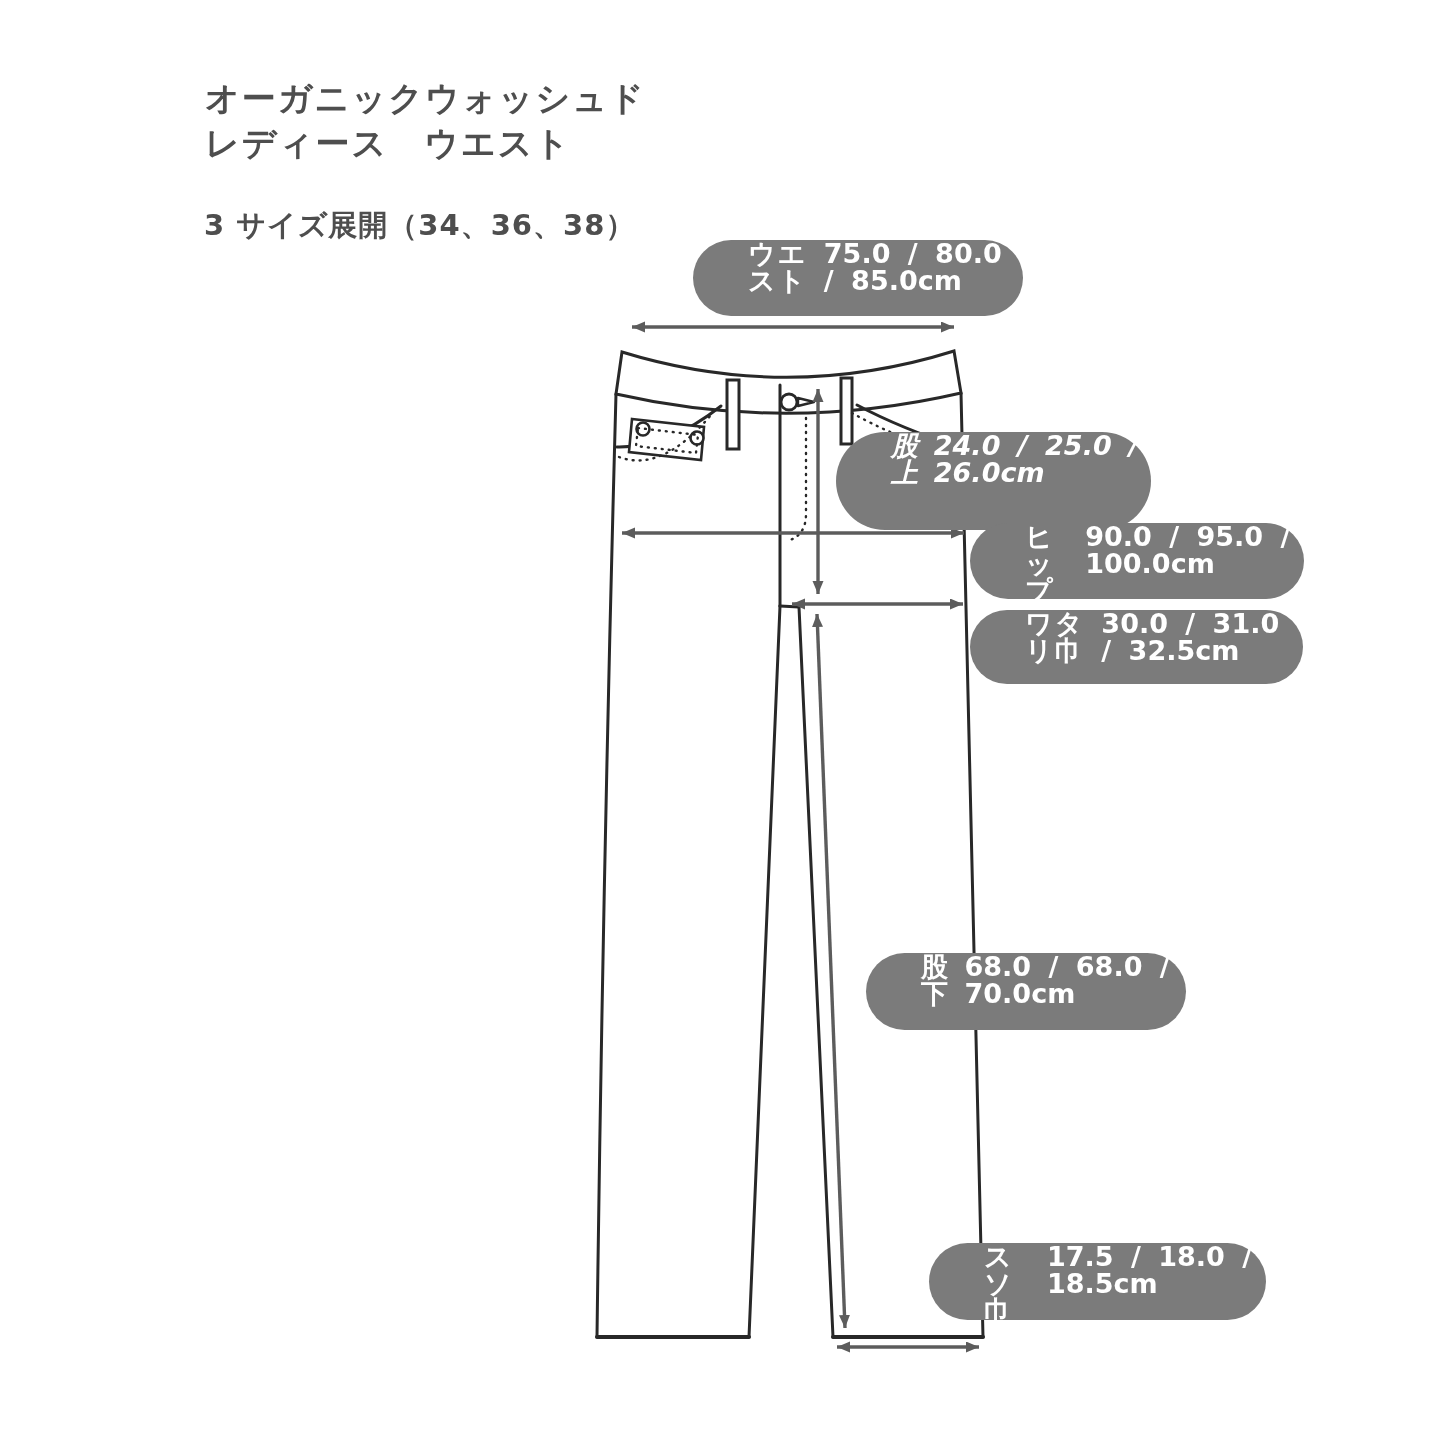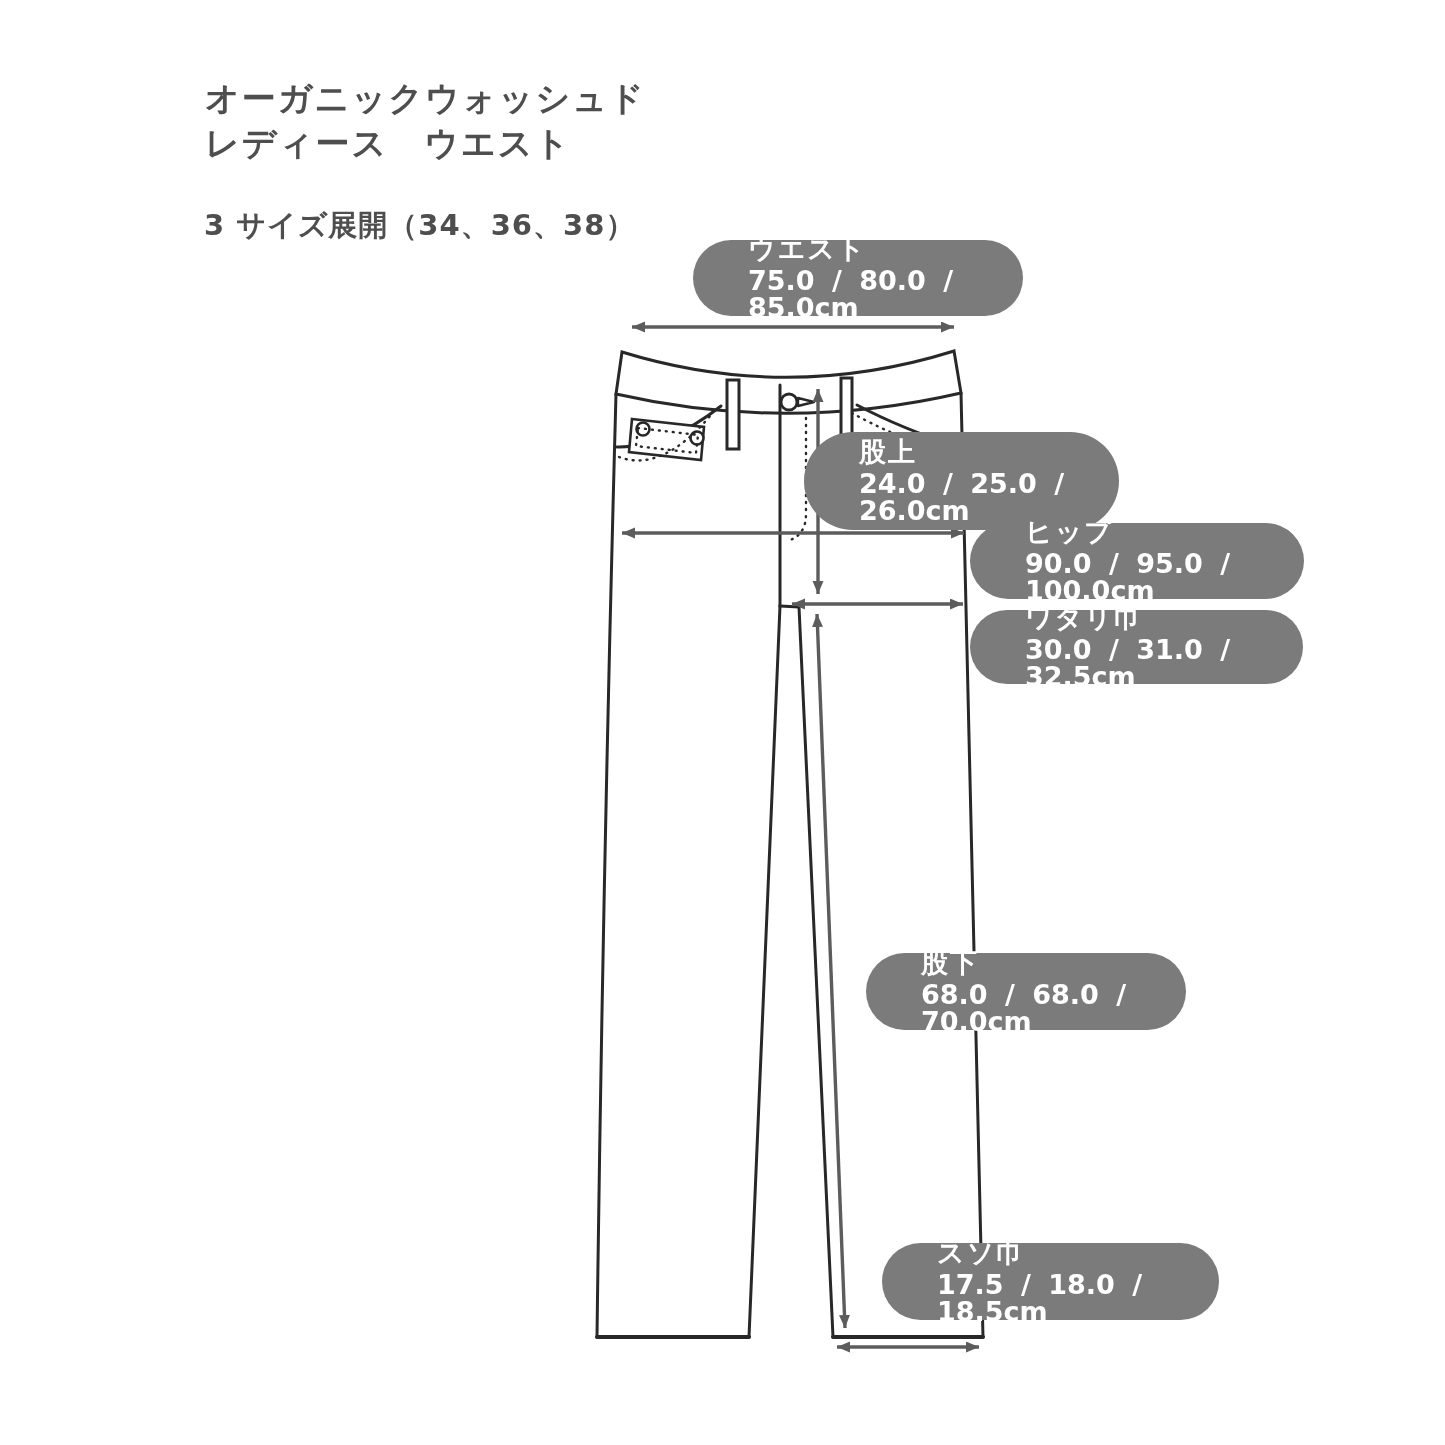--- a/index.html
+++ b/index.html
@@ -24,33 +24,33 @@
   }
   .note{
     position:absolute;left:201px;top:266px;width:440px;
     font-size:29px;font-weight:bold;color:var(--ink,#4e4e4e);
     line-height:38px;white-space:pre-line;
     padding-left:29px;text-indent:-29px;letter-spacing:1px;
   }
 
   .pill{
     position:absolute;background:var(--pill-bg,#7b7b7b);
-    border-radius:999px;display:flex;flex-direction:column;
+    border-radius:999px;display:flex;flex-direction:row;
     justify-content:center;gap:5px;padding-left:55px;box-sizing:border-box;
     color:var(--pill-text,#ffffff);
   }
   .pill .lbl{font-size:27px;font-weight:bold;letter-spacing:2px;line-height:1;}
   .pill .val{font-size:27px;font-weight:bold;word-spacing:8px;line-height:1;}
 
   .pill-waist {left:693px;top:240px;width:330px;height:76px;}
-  .pill-rise  {left:804px;top:432px;width:315px;height:98px;}
+  .pill-rise  {left:836px;top:432px;width:315px;height:98px;font-style:italic;}
   .pill-hip   {left:970px;top:523px;width:334px;height:76px;}
   .pill-thigh {left:970px;top:610px;width:333px;height:74px;}
   .pill-inseam{left:866px;top:953px;width:320px;height:77px;}
-  .pill-hem   {left:882px;top:1243px;width:337px;height:77px;}
+  .pill-hem   {left:929px;top:1243px;width:337px;height:77px;}
 </style>
 </head>
 <body style="--bg: #ffffff; --ink: #4e4e4e; --pill-bg: #7b7b7b; --pill-text: #ffffff;">
 
 <div class="canvas">
 
   <svg class="drawing" viewBox="0 0 1445 1445">
     <defs>
       <marker id="ah" orient="auto-start-reverse" markerUnits="userSpaceOnUse" markerWidth="16" markerHeight="14" refX="13" refY="5.5">
         <path d="M0,0 L13,5.5 L0,11 Z" fill="#5c5c5c"></path>

